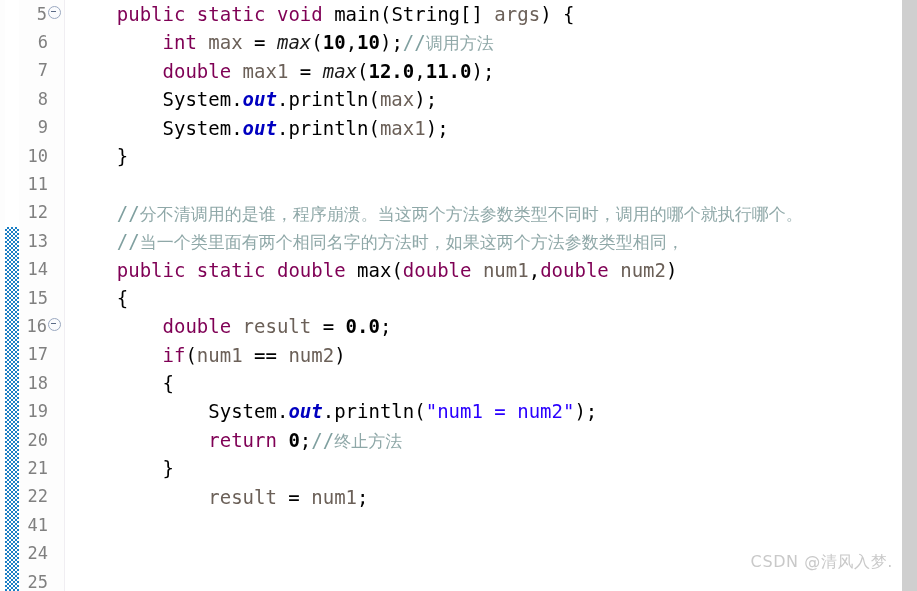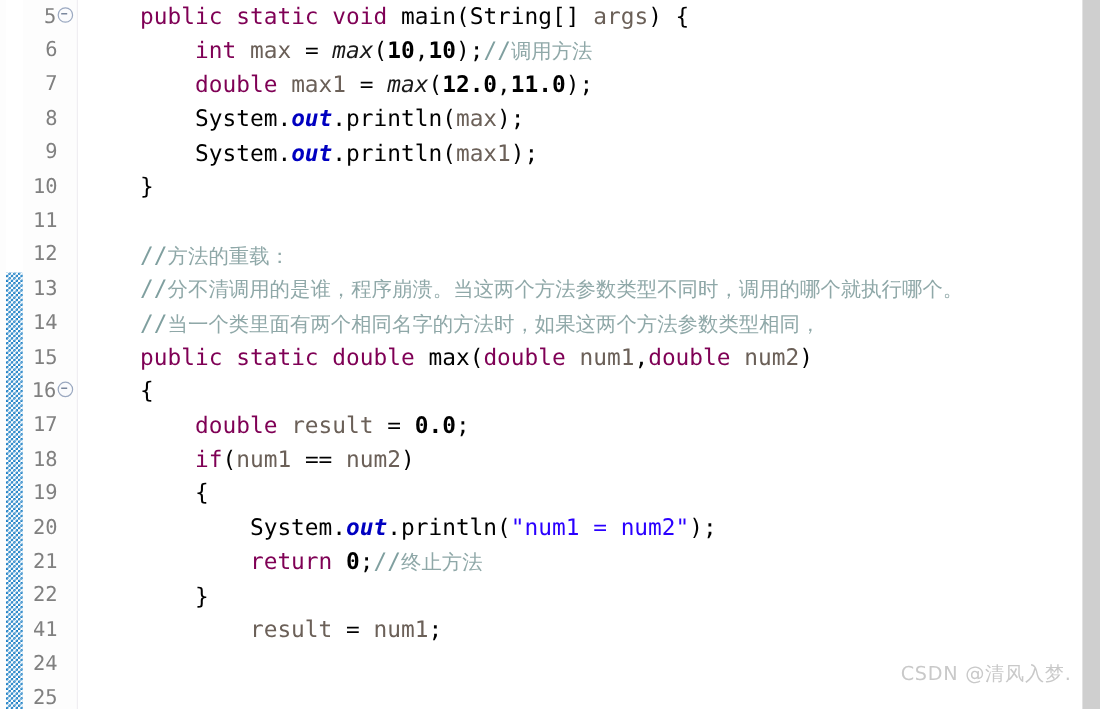--- a/index.html
+++ b/index.html
@@ -256,21 +256,20 @@
     </div>
 
   <div class="code-area" id="code-area">
       <div class="code-row"><span class="plain">    </span><span class="kw">public</span><span class="plain"> </span><span class="kw">static</span><span class="plain"> </span><span class="kw">void</span><span class="plain"> </span><span class="plain">main</span><span class="punc">(</span><span class="plain">String</span><span class="punc">[] </span><span class="ident">args</span><span class="punc">) {</span></div>
       <div class="code-row"><span class="plain">        </span><span class="kw">int</span><span class="plain"> </span><span class="ident">max</span><span class="punc"> = </span><span class="mcall">max</span><span class="punc">(</span><span class="num">10</span><span class="punc">,</span><span class="num">10</span><span class="punc">);</span><span class="cmt">//</span><span class="cmt-cn">调用方法</span></div>
       <div class="code-row"><span class="plain">        </span><span class="kw">double</span><span class="plain"> </span><span class="ident">max1</span><span class="punc"> = </span><span class="mcall">max</span><span class="punc">(</span><span class="num">12.0</span><span class="punc">,</span><span class="num">11.0</span><span class="punc">);</span></div>
       <div class="code-row"><span class="plain">        </span><span class="plain">System</span><span class="punc">.</span><span class="field">out</span><span class="punc">.</span><span class="plain">println</span><span class="punc">(</span><span class="ident">max</span><span class="punc">);</span></div>
       <div class="code-row"><span class="plain">        </span><span class="plain">System</span><span class="punc">.</span><span class="field">out</span><span class="punc">.</span><span class="plain">println</span><span class="punc">(</span><span class="ident">max1</span><span class="punc">);</span></div>
       <div class="code-row"><span class="punc">    }</span></div>
       <div class="code-row">&nbsp;</div>
-      <div class="code-row"><span class="plain">    </span><span class="cmt">//</span><span class="cmt-cn">方法的重载：</span></div>
       <div class="code-row"><span class="plain">    </span><span class="cmt">//</span><span class="cmt-cn">分不清调用的是谁，程序崩溃。当这两个方法参数类型不同时，调用的哪个就执行哪个。</span></div>
       <div class="code-row"><span class="plain">    </span><span class="cmt">//</span><span class="cmt-cn">当一个类里面有两个相同名字的方法时，如果这两个方法参数类型相同，</span></div>
       <div class="code-row"><span class="plain">    </span><span class="kw">public</span><span class="plain"> </span><span class="kw">static</span><span class="plain"> </span><span class="kw">double</span><span class="plain"> </span><span class="plain">max</span><span class="punc">(</span><span class="kw">double</span><span class="plain"> </span><span class="ident">num1</span><span class="punc">,</span><span class="kw">double</span><span class="plain"> </span><span class="ident">num2</span><span class="punc">)</span></div>
       <div class="code-row"><span class="punc">    {</span></div>
       <div class="code-row"><span class="plain">        </span><span class="kw">double</span><span class="plain"> </span><span class="ident">result</span><span class="punc"> = </span><span class="num">0.0</span><span class="punc">;</span></div>
       <div class="code-row"><span class="plain">        </span><span class="kw">if</span><span class="punc">(</span><span class="ident">num1</span><span class="punc"> == </span><span class="ident">num2</span><span class="punc">)</span></div>
       <div class="code-row"><span class="punc">        {</span></div>
       <div class="code-row"><span class="plain">            </span><span class="plain">System</span><span class="punc">.</span><span class="field">out</span><span class="punc">.</span><span class="plain">println</span><span class="punc">(</span><span class="str">"num1 = num2"</span><span class="punc">);</span></div>
       <div class="code-row"><span class="plain">            </span><span class="kw">return</span><span class="plain"> </span><span class="num">0</span><span class="punc">;</span><span class="cmt">//</span><span class="cmt-cn">终止方法</span></div>
       <div class="code-row"><span class="punc">        }</span></div>

